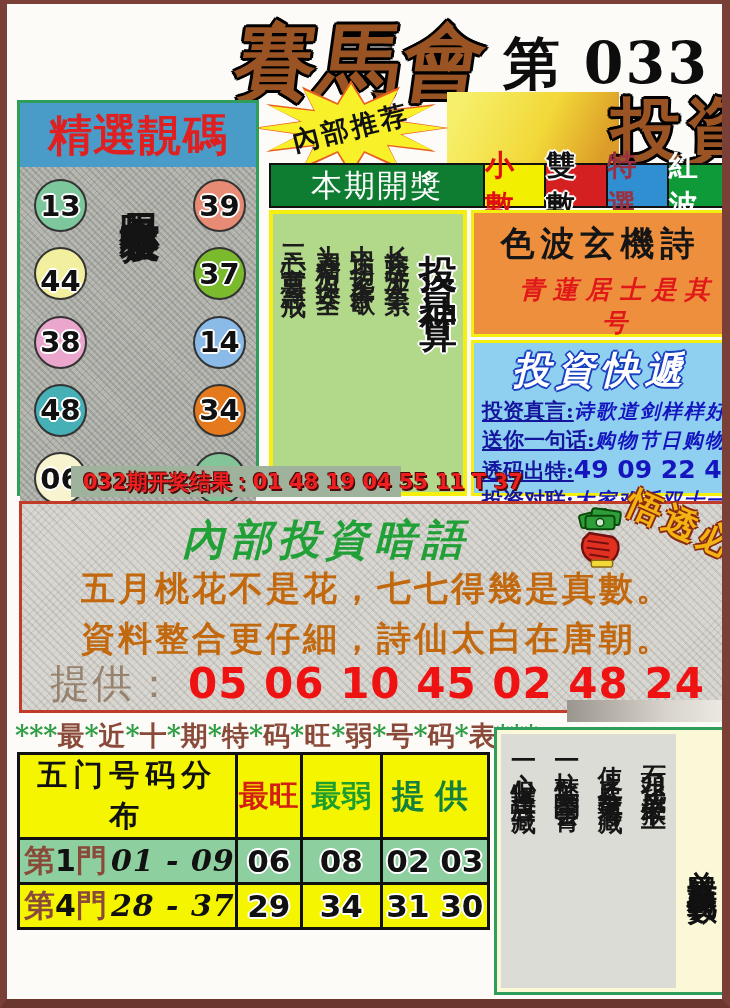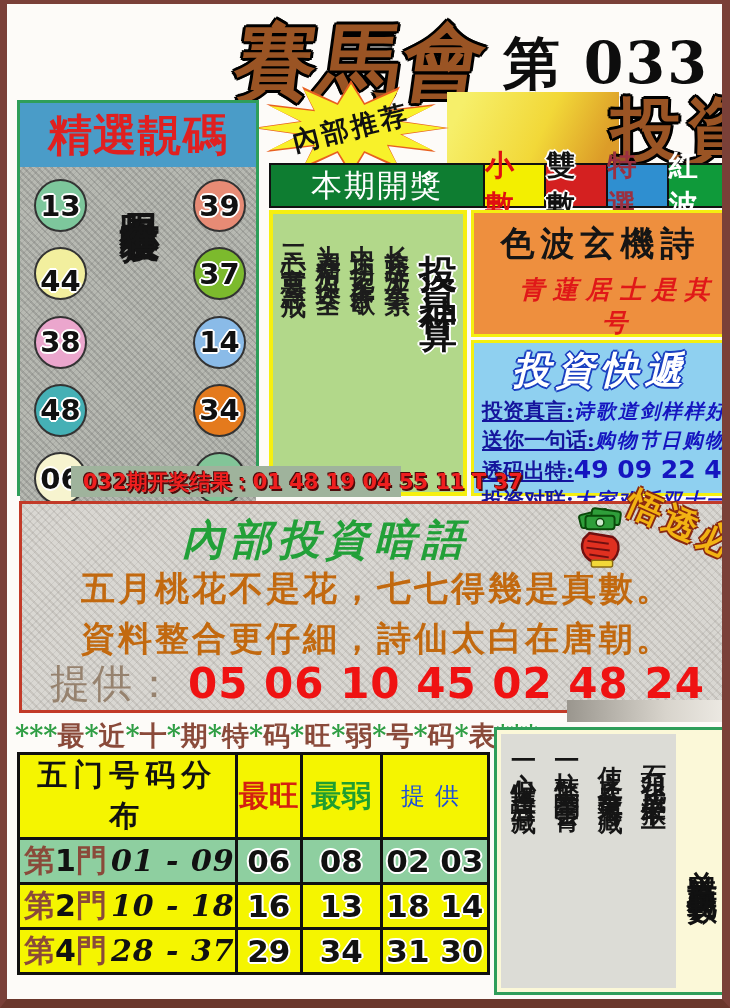--- a/index.html
+++ b/index.html
@@ -98,21 +98,21 @@
   #table-title{left:8px;top:714px;width:476px;text-align:center;font-size:27px;font-weight:bold;color:#8a4a3a;white-space:nowrap;}
   #table-title .star{color:#2f9e44;}
   #gate-table{left:10px;top:748px;width:473px;border-collapse:collapse;}
   #gate-table td{border:3px solid #111;text-align:center;padding:0;height:40px;}
   #gate-table .hdr{background:#f5f500;}
   .row-g{background:#8ecfa0;}
   .row-y{background:#f5f500;}
   .hdr-dist{font-size:30px;font-weight:bold;color:#111;letter-spacing:6px;}
   .hdr-hot{font-size:30px;font-weight:bold;color:#d42010;}
   .hdr-weak{font-size:30px;font-weight:bold;color:#1f9e30;}
-  .hdr-prov{font-size:24px;font-weight:normal;color:#1d4ed8;letter-spacing:10px;}
+  .hdr-prov{font-size:33px;font-weight:bold;color:#15803d;letter-spacing:10px;}
   .gate-cell{white-space:nowrap;text-align:left !important;padding-left:4px !important;margin-top:20px;}
   .gate-pre,.gate-post{font-size:31px;font-weight:bold;color:#8a4a3a;}
   .gate-no{font-size:30px;font-weight:bold;color:#111;}
   .gate-range{font-size:30px;font-weight:bold;font-style:italic;color:#111;letter-spacing:1px;margin-left:4px;}
   .num-cell{font-size:31px;font-weight:bold;color:#111;}
 
   
   #zengdao{left:487px;top:723px;width:237px;height:268px;border:3px solid #2f9e5a;background:#fbf8d8;display:flex;}
   #zeng-cols{flex:1;background:#dcdcd6;margin:4px 0 4px 4px;display:flex;justify-content:space-between;padding:12px 10px;}
   .zeng-col{font-size:25px;font-weight:bold;color:#151515;letter-spacing:7px;line-height:1;}
@@ -257,26 +257,20 @@
       <td class="hdr hdr-weak serif" style="width:80px">最弱</td>
       <td class="hdr hdr-prov serif" style="width:110px">提供</td>
     </tr>
     <tr class="row-g">
       <td class="gate-cell"><span class="gate-pre serif">第</span><span class="gate-no">1</span><span class="gate-post serif">門</span><span class="gate-range serif">01 - 09</span></td>
       <td class="num-cell ow">06</td>
       <td class="num-cell ow">08</td>
       <td class="num-cell ow">02 03</td>
     </tr>
     <tr class="row-y">
-      <td class="gate-cell"><span class="gate-pre serif">第</span><span class="gate-no">2</span><span class="gate-post serif">門</span><span class="gate-range serif">10 - 18</span></td>
-      <td class="num-cell ow">16</td>
-      <td class="num-cell ow">13</td>
-      <td class="num-cell ow">18 14</td>
-    </tr>
-    <tr class="row-y">
       <td class="gate-cell"><span class="gate-pre serif">第</span><span class="gate-no">4</span><span class="gate-post serif">門</span><span class="gate-range serif">28 - 37</span></td>
       <td class="num-cell ow">29</td>
       <td class="num-cell ow">34</td>
       <td class="num-cell ow">31 30</td>
     </tr>
 
   </tbody>
     </table>
 
   <div id="zengdao" class="abs">

